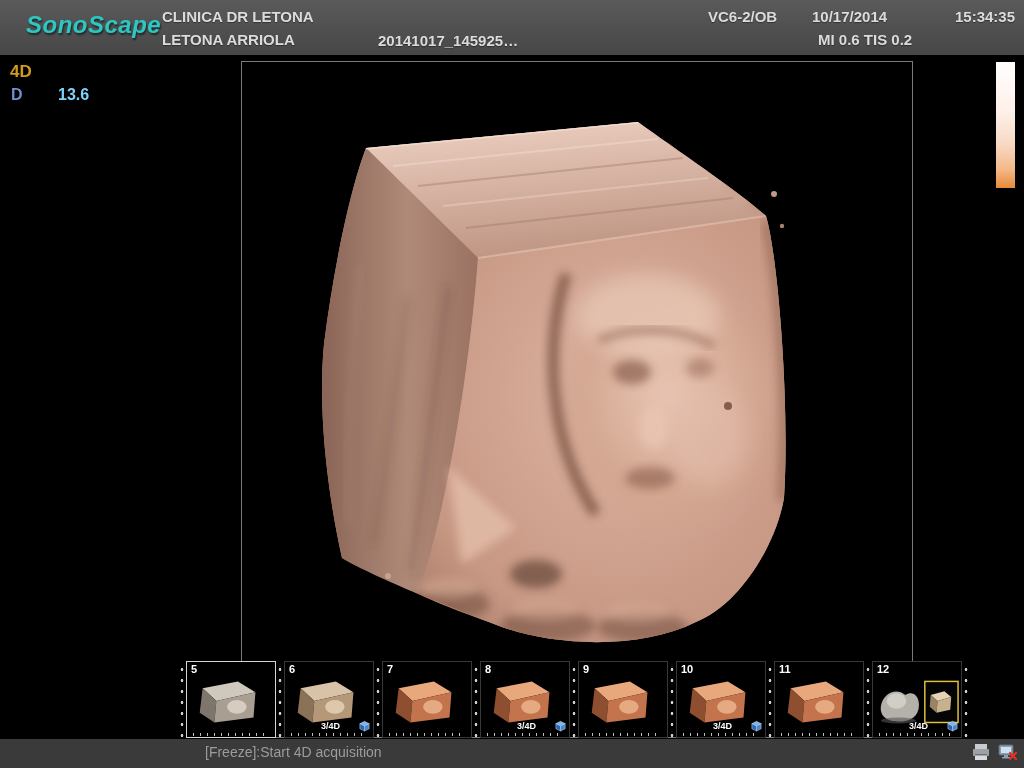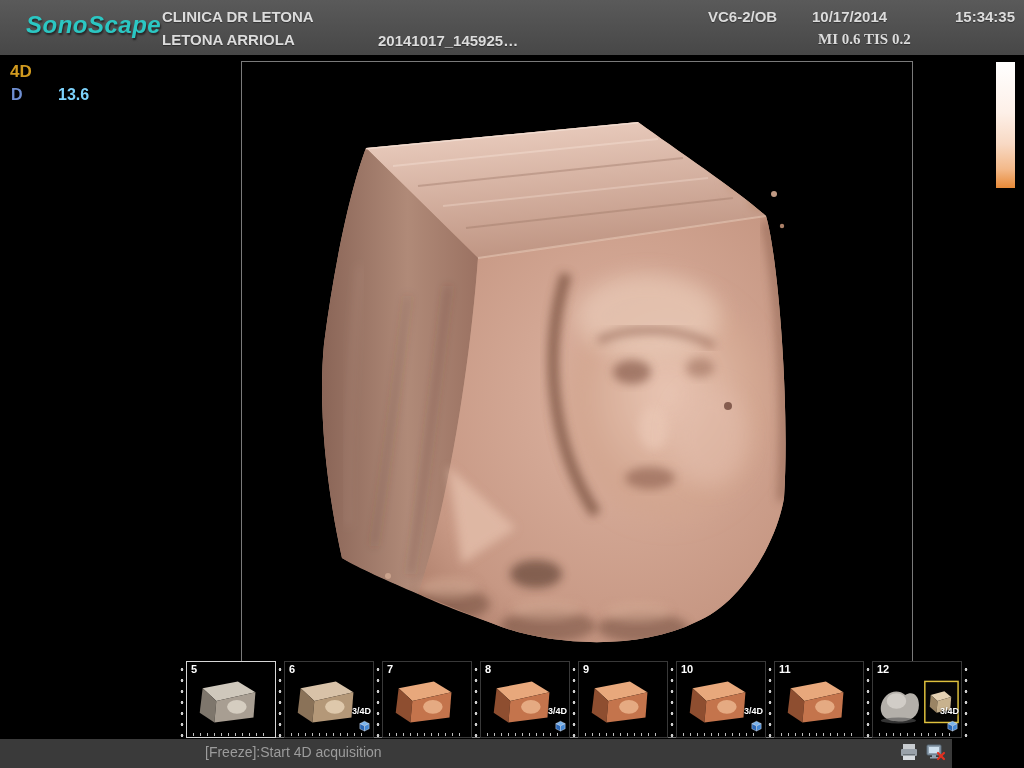--- a/index.html
+++ b/index.html
@@ -12,21 +12,21 @@
   .brand{position:absolute;left:7px;top:11px;font-size:24px;font-weight:bold;font-style:italic;
          color:var(--brand-teal,#2bc7c3);letter-spacing:.5px;text-shadow:1px 2px 2px rgba(0,0,0,.55);margin-left:19px;}
   .hfield{position:absolute;font-size:15px;font-weight:bold;color:#dcdcdc;white-space:nowrap;
           text-shadow:0 1px 1px rgba(0,0,0,.4);}
   .f-clinic {left:162px;top:8px;}
   .f-patient{left:162px;top:31px;}
   .f-study  {left:378px;top:32px;text-align:center;}
   .f-preset {left:688px;top:8px;margin-left:20px;}
   .f-date   {left:812px;top:8px;}
   .f-time   {right:9px;top:8px;}
-  .f-mitis  {left:818px;top:31px;font-family:Liberation Serif, serif;}
+  .f-mitis  {left:818px;top:31px;}
 
   
   .mode{position:absolute;left:10px;top:62px;font-size:17px;font-weight:bold;color:var(--mode-yellow,#d19a1f);}
   .dlab{position:absolute;left:11px;top:86px;font-size:16px;font-weight:bold;color:var(--depth-blue,#6f8fd2);}
   .dval{position:absolute;left:58px;top:86px;font-size:16px;font-weight:bold;color:#7dd3fc;}
 
   
   .cbar{position:absolute;left:996px;top:62px;width:19px;height:126px;
         background:linear-gradient(#ffffff 0%,#fdf0e8 40%,#f8d9c4 65%,#f3b98a 85%,#e88a38 100%);}
 
@@ -40,28 +40,28 @@
   .sep{width:8px;background-image:radial-gradient(circle,#cfcfcf 1.2px,rgba(0,0,0,0) 1.6px);
        background-size:8px 11px;background-repeat:repeat-y;background-position:center 3px;}
   .thumb{position:relative;width:90px;background:#000;border:1px solid #383838;box-sizing:border-box;}
   .thumb.sel-white{border:1px solid #d6d6d6;}
   .thumb .num{position:absolute;top:1px;left:4px;color:#fff;font-size:11px;font-weight:bold;
               z-index:2;text-shadow:0 0 2px #000;}
   .thumb svg.mini{position:absolute;left:0;top:0;width:100%;height:100%;}
   .ruler{position:absolute;left:6px;right:6px;bottom:1px;height:4px;
          background-image:repeating-linear-gradient(90deg,rgba(255,255,255,.75) 0 1px,rgba(0,0,0,0) 1px 7px);
          background-size:100% 3px;background-repeat:no-repeat;background-position:bottom;}
-  .badge{position:absolute;right:2px;bottom:5px;display:flex;align-items:flex-end;gap:3px;z-index:2;flex-direction:column;}
+  .badge{position:absolute;right:2px;bottom:5px;display:flex;align-items:center;gap:18px;z-index:2;}
   .badge .txt{color:#fff;font-size:9px;font-weight:bold;text-shadow:0 1px 2px #000;}
   .t-gray  {--c-top:#cfc8bc;--c-left:#7e766c;--c-front:#a89e92;--c-hl:#e0d8cc;}
   .t-beige {--c-top:#d8c2a8;--c-left:#8a7258;--c-front:#b49878;--c-hl:#e8d4b8;}
   .t-orange{--c-top:#e8a87c;--c-left:#8e4e30;--c-front:#c4744c;--c-hl:#eeb890;}
 
   
-  .status{position:absolute;left:0;bottom:0;width:952px;height:29px;background:#3a3a3a;z-index:4;}
+  .status{position:absolute;left:0;bottom:0;width:1024px;height:29px;background:#3a3a3a;z-index:4;}
   .status .msg{position:absolute;left:205px;top:5px;font-size:14px;color:#9c9c9c;}
   .sicons{position:absolute;right:6px;top:4px;display:flex;gap:7px;align-items:center;}
 </style>
 </head>
 <body>
 
 <div class="screen">
 
   <div class="header">
     <div class="brand">SonoScape</div>

